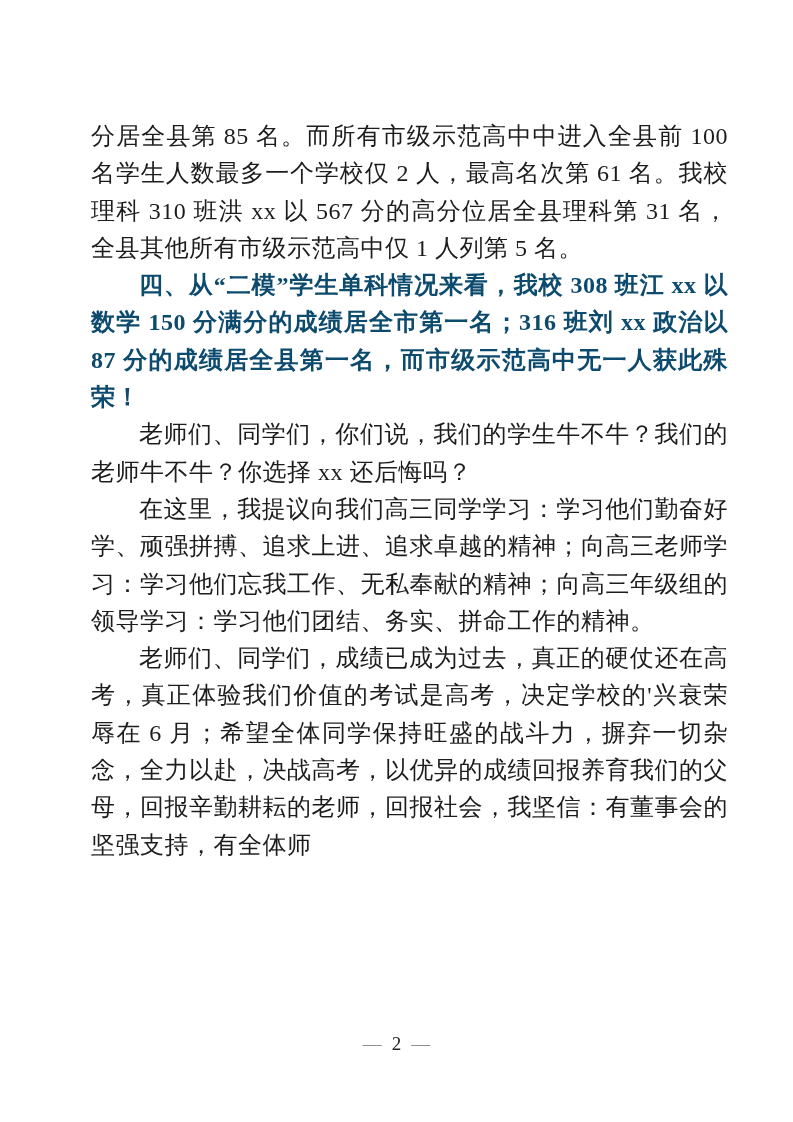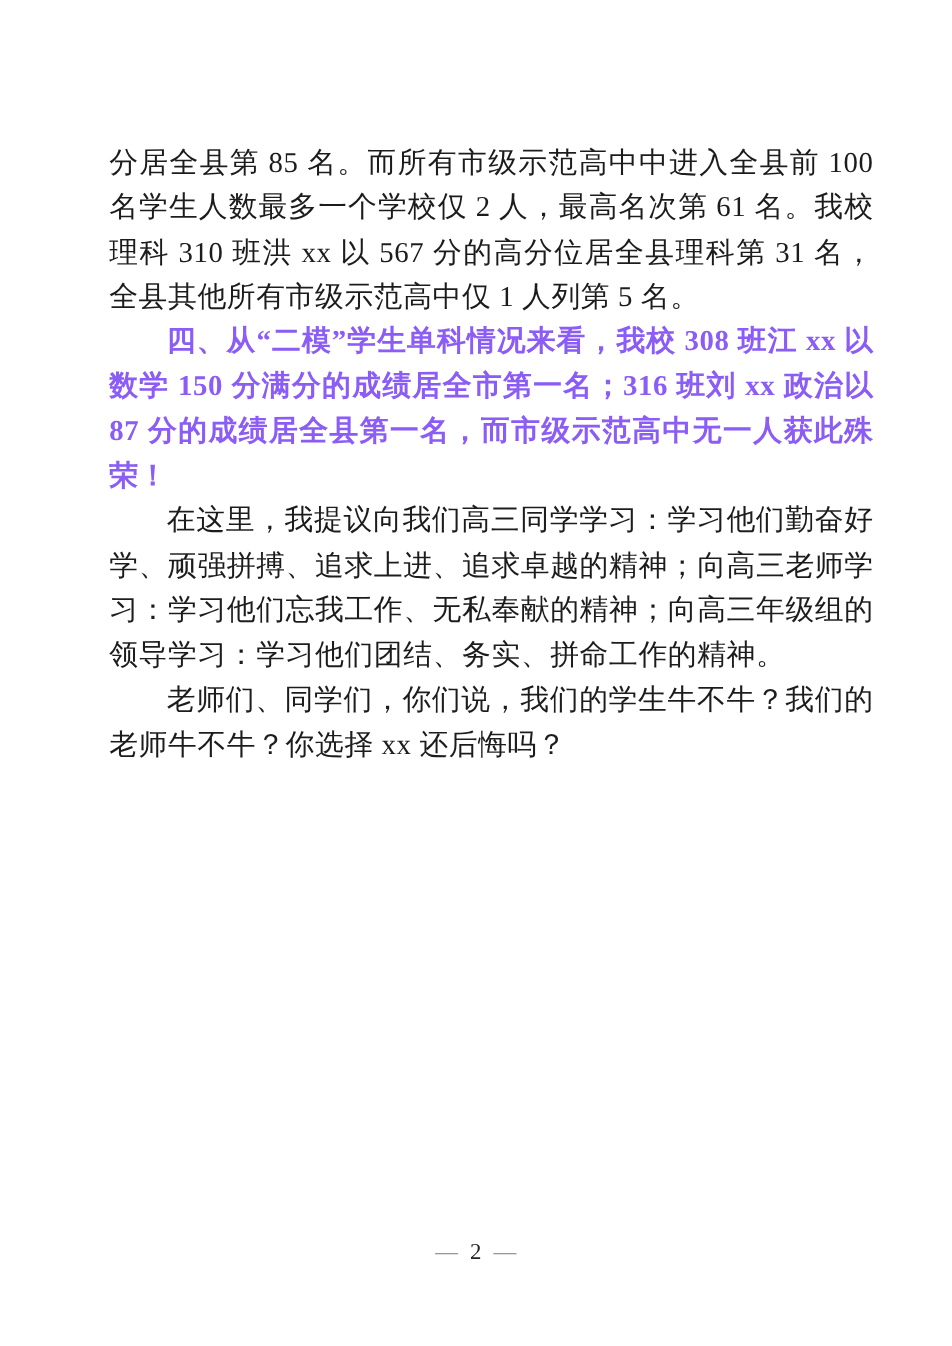--- a/index.html
+++ b/index.html
@@ -27,21 +27,21 @@
     letter-spacing: 0.5px;
   }
   .para {
     text-indent: 2em;
   }
   .para.no-indent {
     text-indent: 0;
   }
   .bold-para, .bold-run {
     font-weight: bold;
-    color: #8b5cf6;
+    color: #0c4a6e;
   }
   .footer {
     position: absolute;
     left: 0;
     top: 1033px;
     width: 793px;
     text-align: center;
     font-size: 19px;
     color: #222222;
   }
@@ -58,24 +58,25 @@
 
 <div class="page">
 
   <div class="body-text">
 
     <p class="para no-indent"><span>分居全县第 85 名。而所有市级示范高中中进入全县前 100 名学生人数最多一个学校仅 2 人，最高名次第 61 名。我校理科 310 班洪 xx 以 567 分的高分位居全县理科第 31 名，全县其他所有市级示范高中仅 1 人列第 5 名。</span></p>
 
     <p class="para bold-para"><span>四、从“二模”学生单科情况来看，我校 308 班江 xx 以数学 150 分满分的成绩居全市第一名；316 班刘 xx 政治以 87 分的成绩居全县第一名，而市级示范高中无一人获此殊荣！</span></p>
 
 
+    <p class="para"><span>老师们、同学们，你们说，我们的学生牛不牛？我们的老师牛不牛？你选择 xx 还后悔吗？</span></p>
+
     <p class="para"><span>在这里，我提议向我们高三同学学习：学习他们勤奋好学、顽强拼搏、追求上进、追求卓越的精神；向高三老师学习：学习他们忘我工作、无私奉献的精神；向高三年级组的领导学习：学习他们团结、务实、拼命工作的精神。</span></p>
 
-    <p class="para"><span>老师们、同学们，你们说，我们的学生牛不牛？我们的老师牛不牛？你选择 xx 还后悔吗？</span></p>
-
+    <p class="para"><span>老师们、同学们，成绩已成为过去，真正的硬仗还在高考，真正体验我们价值的考试是高考，决定学校的'兴衰荣辱在 6 月；希望全体同学保持旺盛的战斗力，摒弃一切杂念，全力以赴，决战高考，以优异的成绩回报养育我们的父母，回报辛勤耕耘的老师，回报社会，我坚信：有董事会的坚强支持，有全体师</span></p>
 
   </div>
 
   <div class="footer">
     <span class="dash">—</span><span class="num">2</span><span class="dash">—</span>
   </div>
 
 </div>
 
 </body></html>

